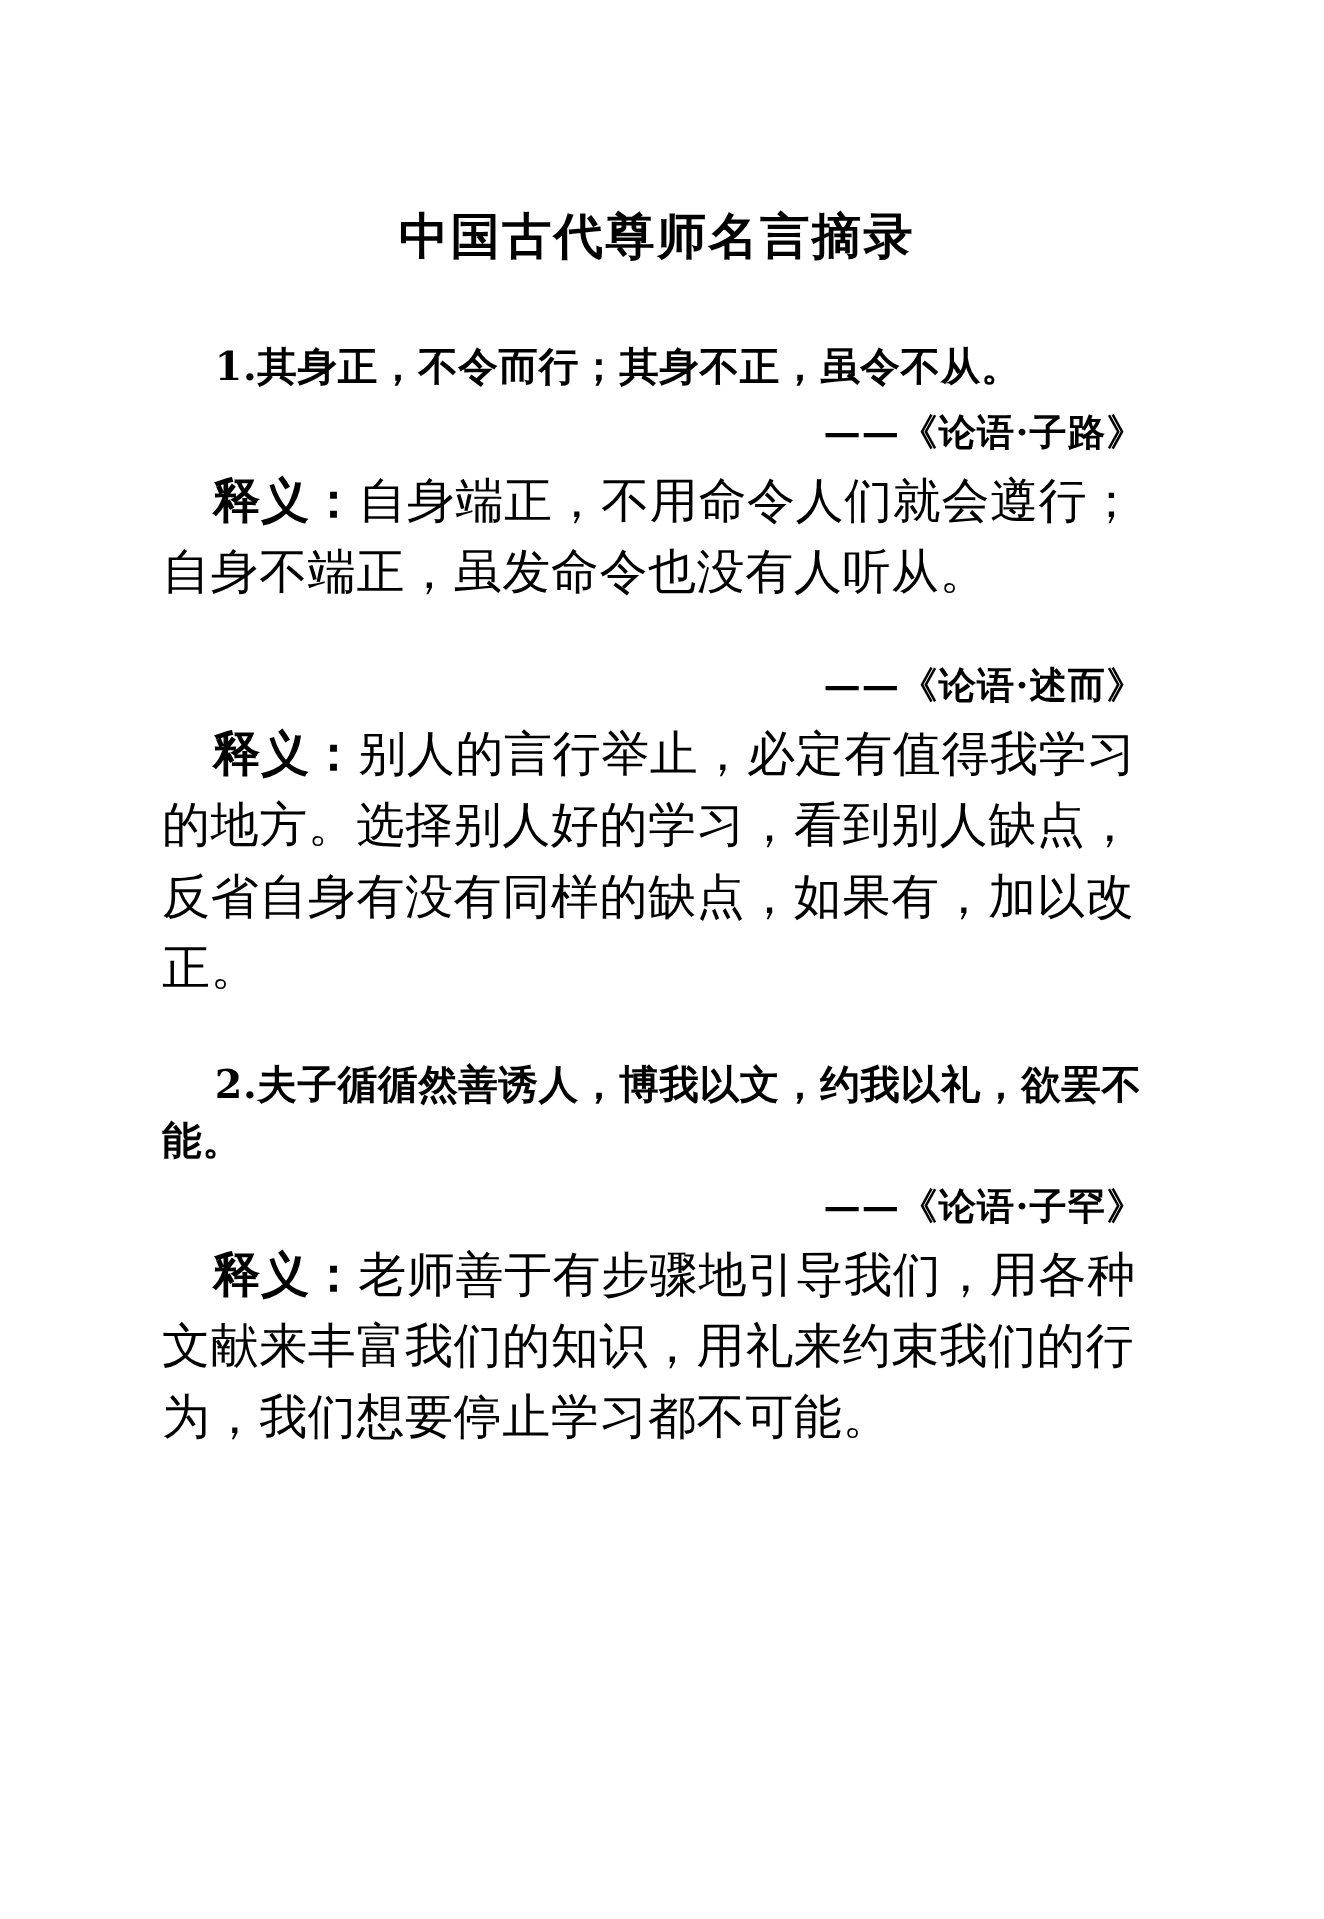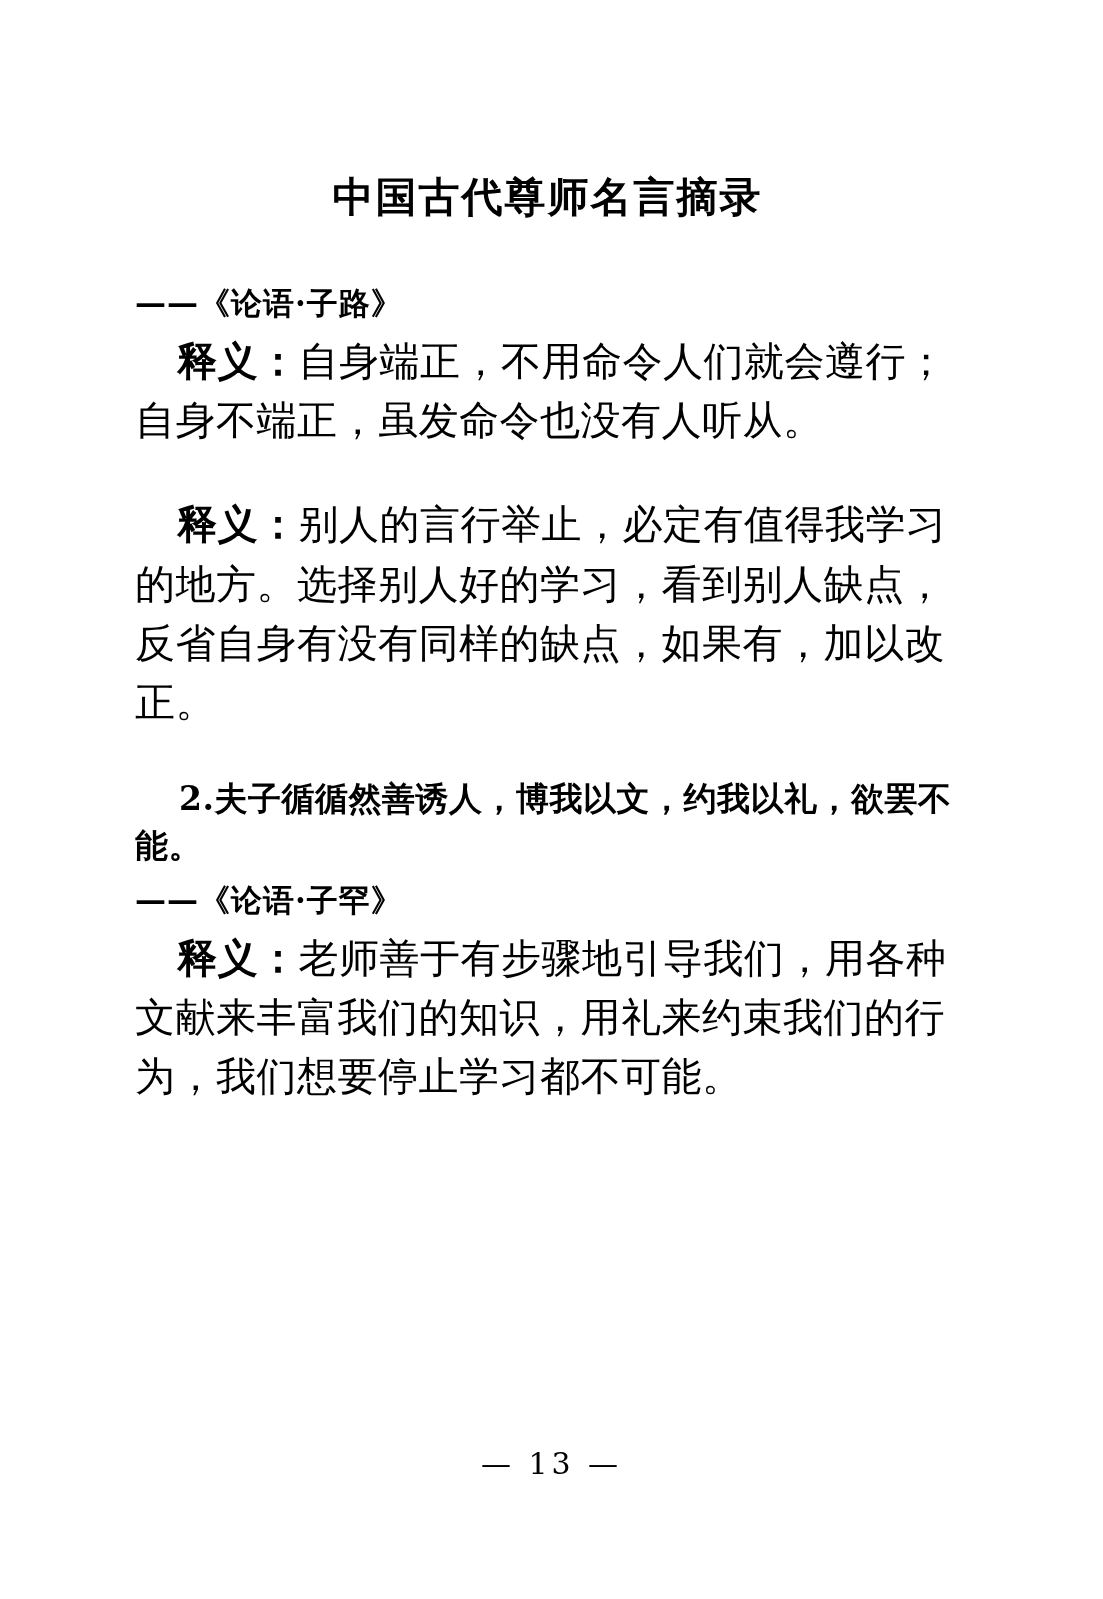--- a/index.html
+++ b/index.html
@@ -38,21 +38,21 @@
     font-size: 33px;
     font-weight: bold;
     line-height: 1.42;
     letter-spacing: 0.5px;
     text-indent: 44px;
     margin: 0;
   }
   .source {
     font-size: 31px;
     font-weight: bold;
-    text-align: left;
+    text-align: right;
     margin: 10px 0 6px 0;
     letter-spacing: 1px;
     padding-right: 6px;
   }
   .gloss {
     font-size: 40px;
     line-height: 1.48;
     letter-spacing: 0.5px;
     text-indent: 42px;
     margin: 0;
@@ -74,31 +74,32 @@
 </head>
 <body>
 
 <div class="page">
 
   <div class="content">
 
     <h1 class="doc-title">中国古代尊师名言摘录</h1>
 
     <div class="entry">
+      <p class="quote">1.其身正，不令而行；其身不正，虽令不从。</p>
       <p class="source">——《论语·子路》</p>
       <p class="gloss"><span class="label">释义：</span><span>自身端正，不用命令人们就会遵行；自身不端正，虽发命令也没有人听从。</span></p>
     </div>
 
     <div class="entry">
+      <p class="source">——《论语·述而》</p>
       <p class="gloss"><span class="label">释义：</span><span>别人的言行举止，必定有值得我学习的地方。选择别人好的学习，看到别人缺点，反省自身有没有同样的缺点，如果有，加以改正。</span></p>
     </div>
 
     <div class="entry">
       <p class="quote">2.夫子循循然善诱人，博我以文，约我以礼，欲罢不能。</p>
       <p class="source">——《论语·子罕》</p>
       <p class="gloss"><span class="label">释义：</span><span>老师善于有步骤地引导我们，用各种文献来丰富我们的知识，用礼来约束我们的行为，我们想要停止学习都不可能。</span></p>
     </div>
 
   </div>
 
-  <div class="page-number">— 13 —</div>
 
 </div>
 
 </body></html>

